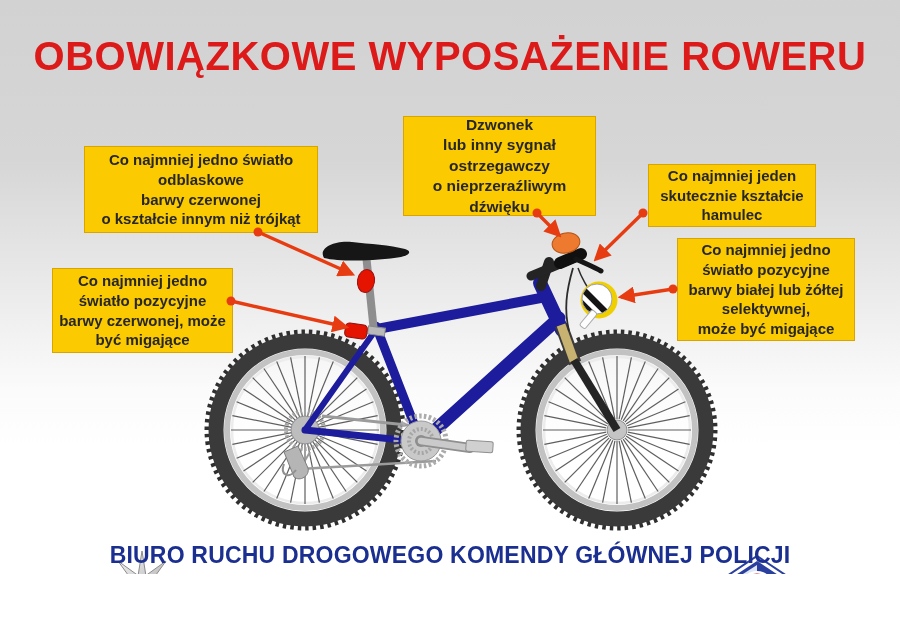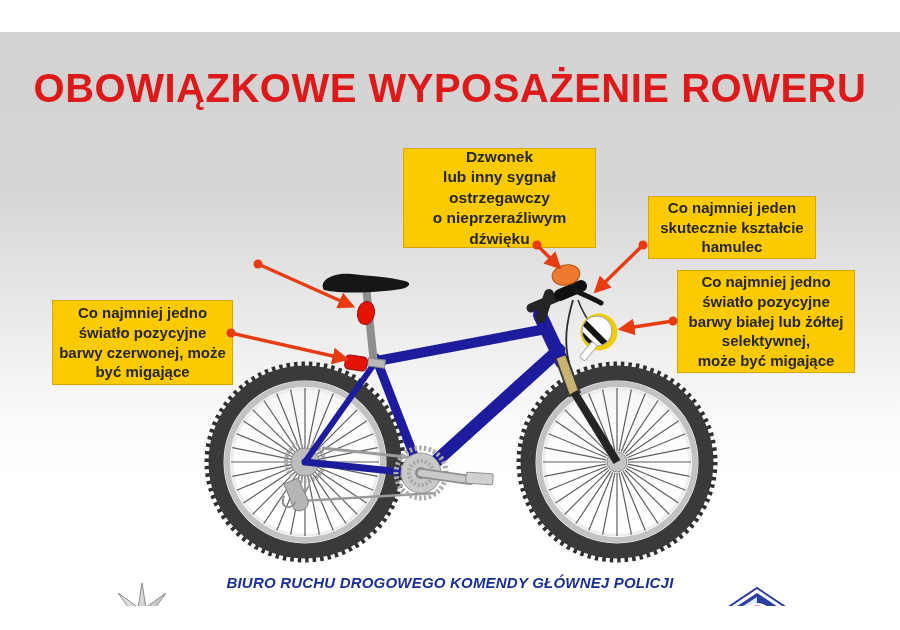--- a/index.html
+++ b/index.html
@@ -4,54 +4,58 @@
 <style>
   :root{
     --title-red:#dc1a1a; --callout-yellow:#fbca00; --callout-text:#272727;
     --arrow-red:#e73c12; --frame-blue:#1c1c9c; --footer-blue:#1b2f91;
     --light-red:#e51400; --bell-orange:#ee7a30;
     --background-top:#d2d2d2; --background-bottom:#ffffff;
   }
   html,body{margin:0;padding:0;}
   body{width:900px;height:630px;font-family:"Liberation Sans",sans-serif;}
   .poster{position:relative;width:900px;height:574px;overflow:hidden;
-    background:linear-gradient(180deg,var(--background-top) 0%,#d6d6d6 28%,#ececec 52%,#fbfbfb 68%,var(--background-bottom) 78%,var(--background-bottom) 100%);margin-top:32px;}
+    background:linear-gradient(180deg,var(--background-top) 0%,#d6d6d6 28%,#ececec 52%,#fbfbfb 68%,var(--background-bottom) 78%,var(--background-bottom) 100%);}
   .title{position:absolute;top:34px;left:0;width:100%;text-align:center;
     color:var(--title-red);font-size:40px;font-weight:bold;letter-spacing:.5px;}
   .callout{position:absolute;background:var(--callout-yellow);border:1px solid #d8a400;
     color:var(--callout-text);font-weight:bold;font-size:15px;line-height:1.32;
     text-align:center;white-space:pre-line;display:flex;align-items:center;justify-content:center;
     padding:2px 0;box-sizing:border-box;}
   #callout-reflector{left:84px;top:146px;width:234px;height:87px;}
   #callout-bell{left:403px;top:116px;width:193px;height:100px;font-size:15.5px;}
   #callout-brake{left:648px;top:164px;width:168px;height:63px;}
   #callout-front-light{left:677px;top:238px;width:178px;height:103px;}
   #callout-rear-light{left:52px;top:268px;width:181px;height:85px;}
   .overlay{position:absolute;left:0;top:0;width:900px;height:630px;}
   .footer-text{position:absolute;top:542px;left:0;width:100%;text-align:center;
-    color:var(--footer-blue);font-weight:bold;font-size:15px;letter-spacing:.2px;font-style:italic;}
+    color:var(--footer-blue);font-weight:bold;font-size:23px;letter-spacing:.2px;}
   .logo{position:absolute;}
   #police-star{left:102px;top:545px;}
   #road-logo{left:705px;top:551px;}
   .frame line{stroke:var(--frame-blue);}
   .spokes line{stroke:#5f5f5f;stroke-width:1.2;}
   .arrow-line{stroke:var(--arrow-red);stroke-width:3.4;}
   .arrow-dot{fill:var(--arrow-red);}
   .arrow-fill{fill:var(--arrow-red);}
   .light-red{fill:var(--light-red);}
   .bell-fill{fill:var(--bell-orange);}
   svg text{font-family:"Liberation Sans",sans-serif;}
 </style>
 </head>
 <body>
 
 <div class="poster">
 
   <div class="title">OBOWIĄZKOWE WYPOSAŻENIE ROWERU</div>
 
+  <div class="callout" id="callout-reflector">Co najmniej jedno światło
+odblaskowe
+barwy czerwonej
+o kształcie innym niż trójkąt</div>
   <div class="callout" id="callout-bell">Dzwonek
 lub inny sygnał
 ostrzegawczy
 o nieprzeraźliwym
 dźwięku</div>
   <div class="callout" id="callout-brake">Co najmniej jeden
 skutecznie kształcie
 hamulec</div>
   <div class="callout" id="callout-front-light">Co najmniej jedno
 światło pozycyjne

